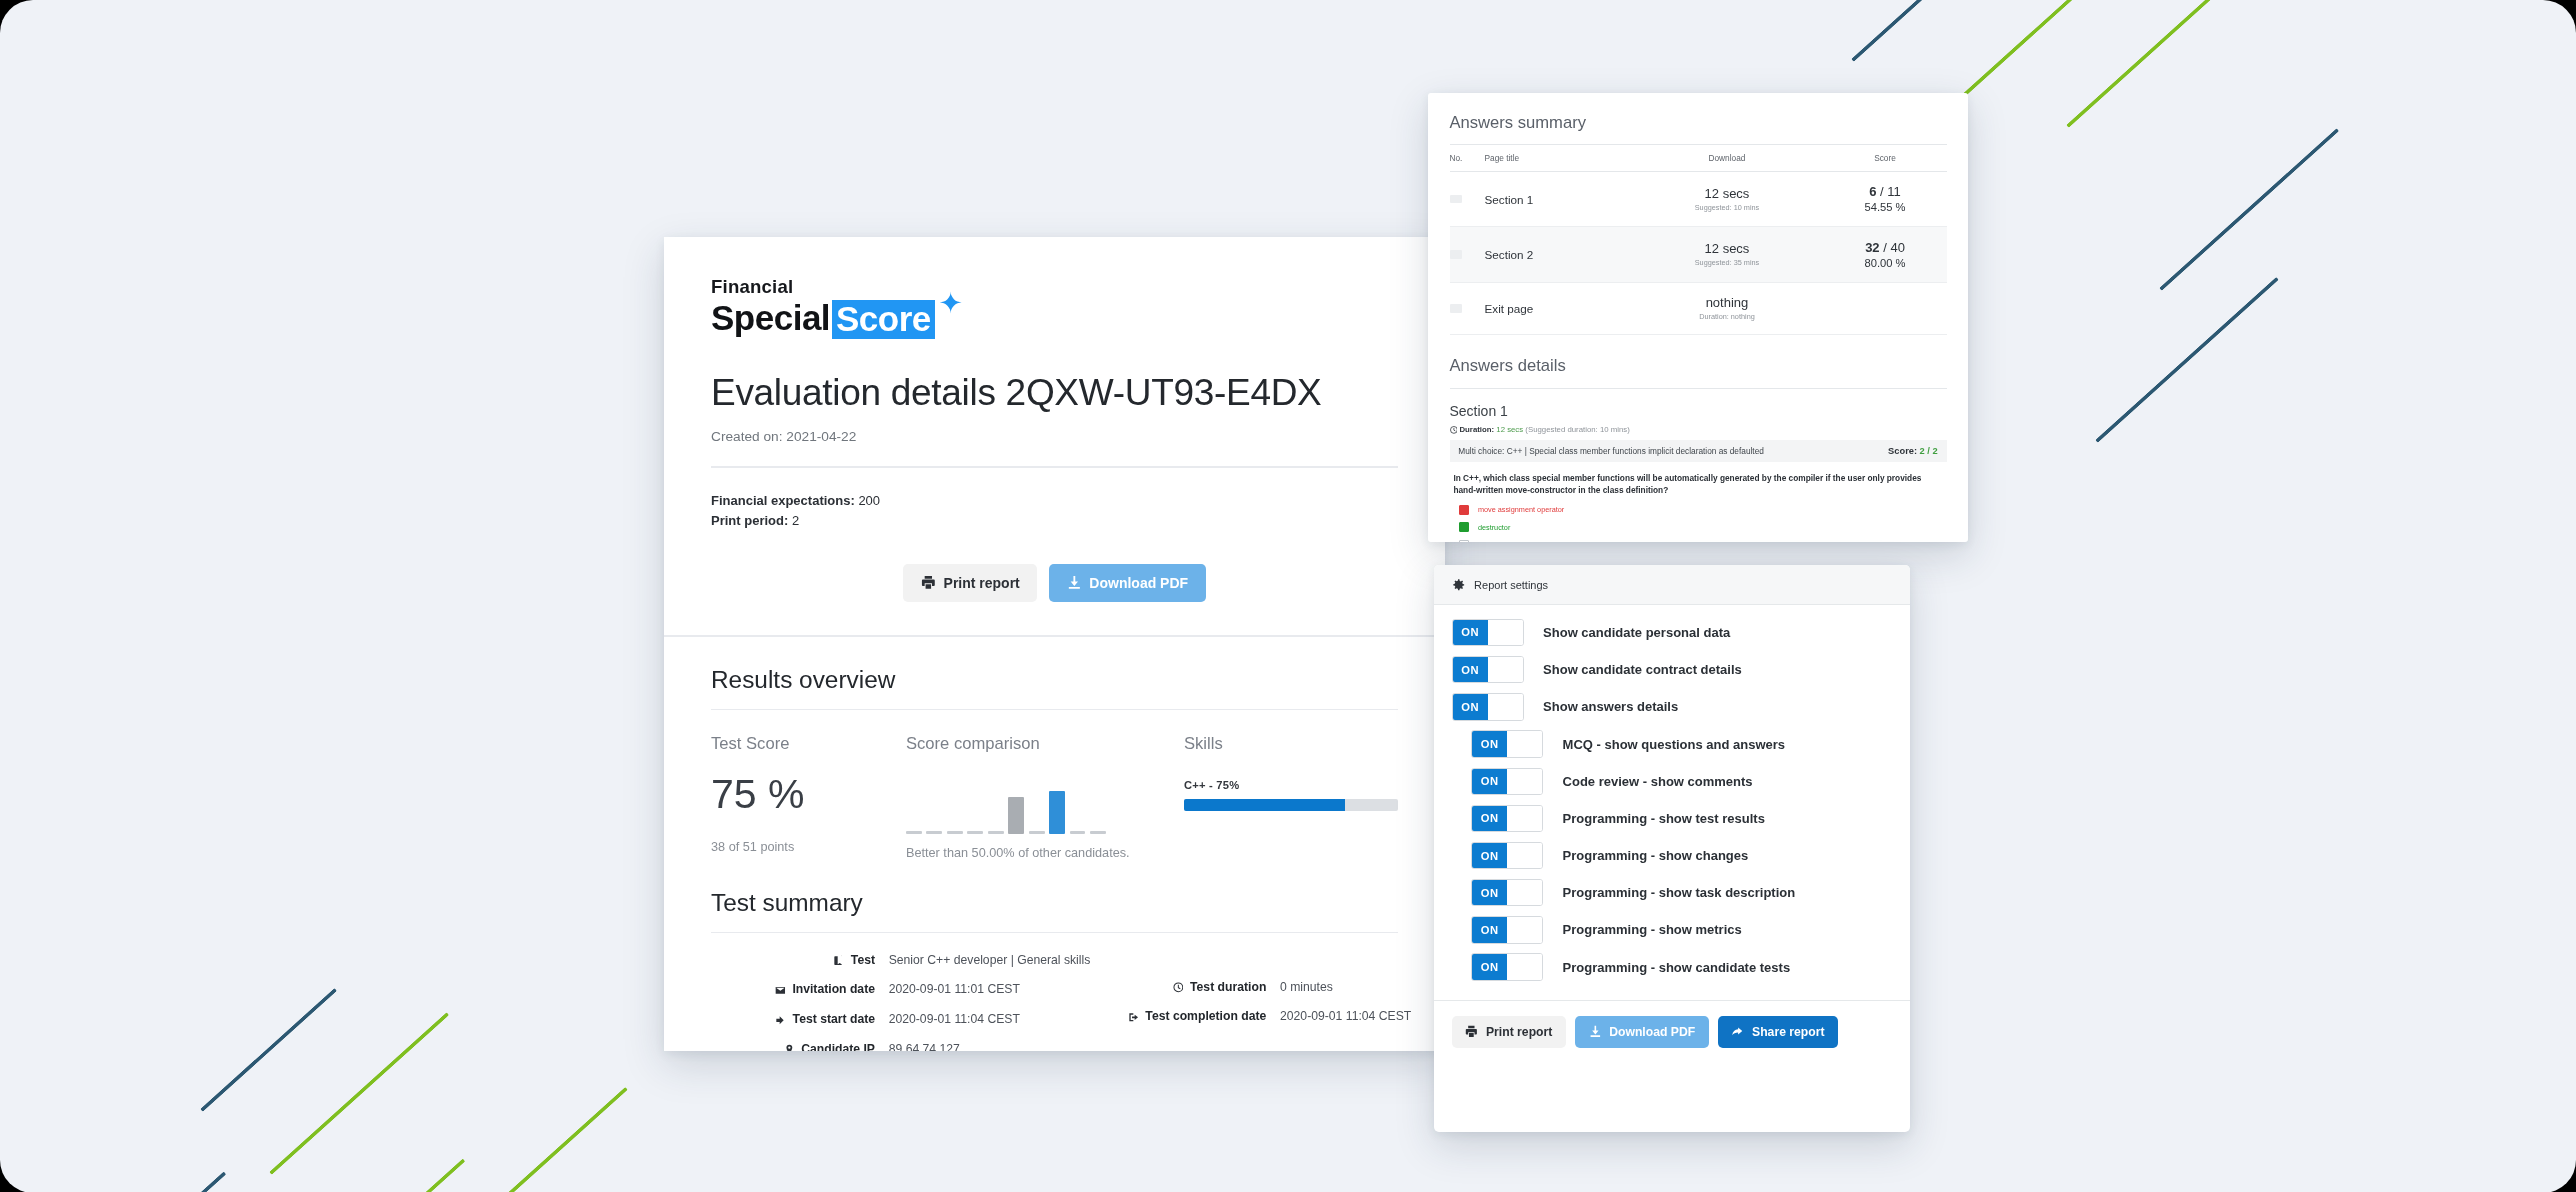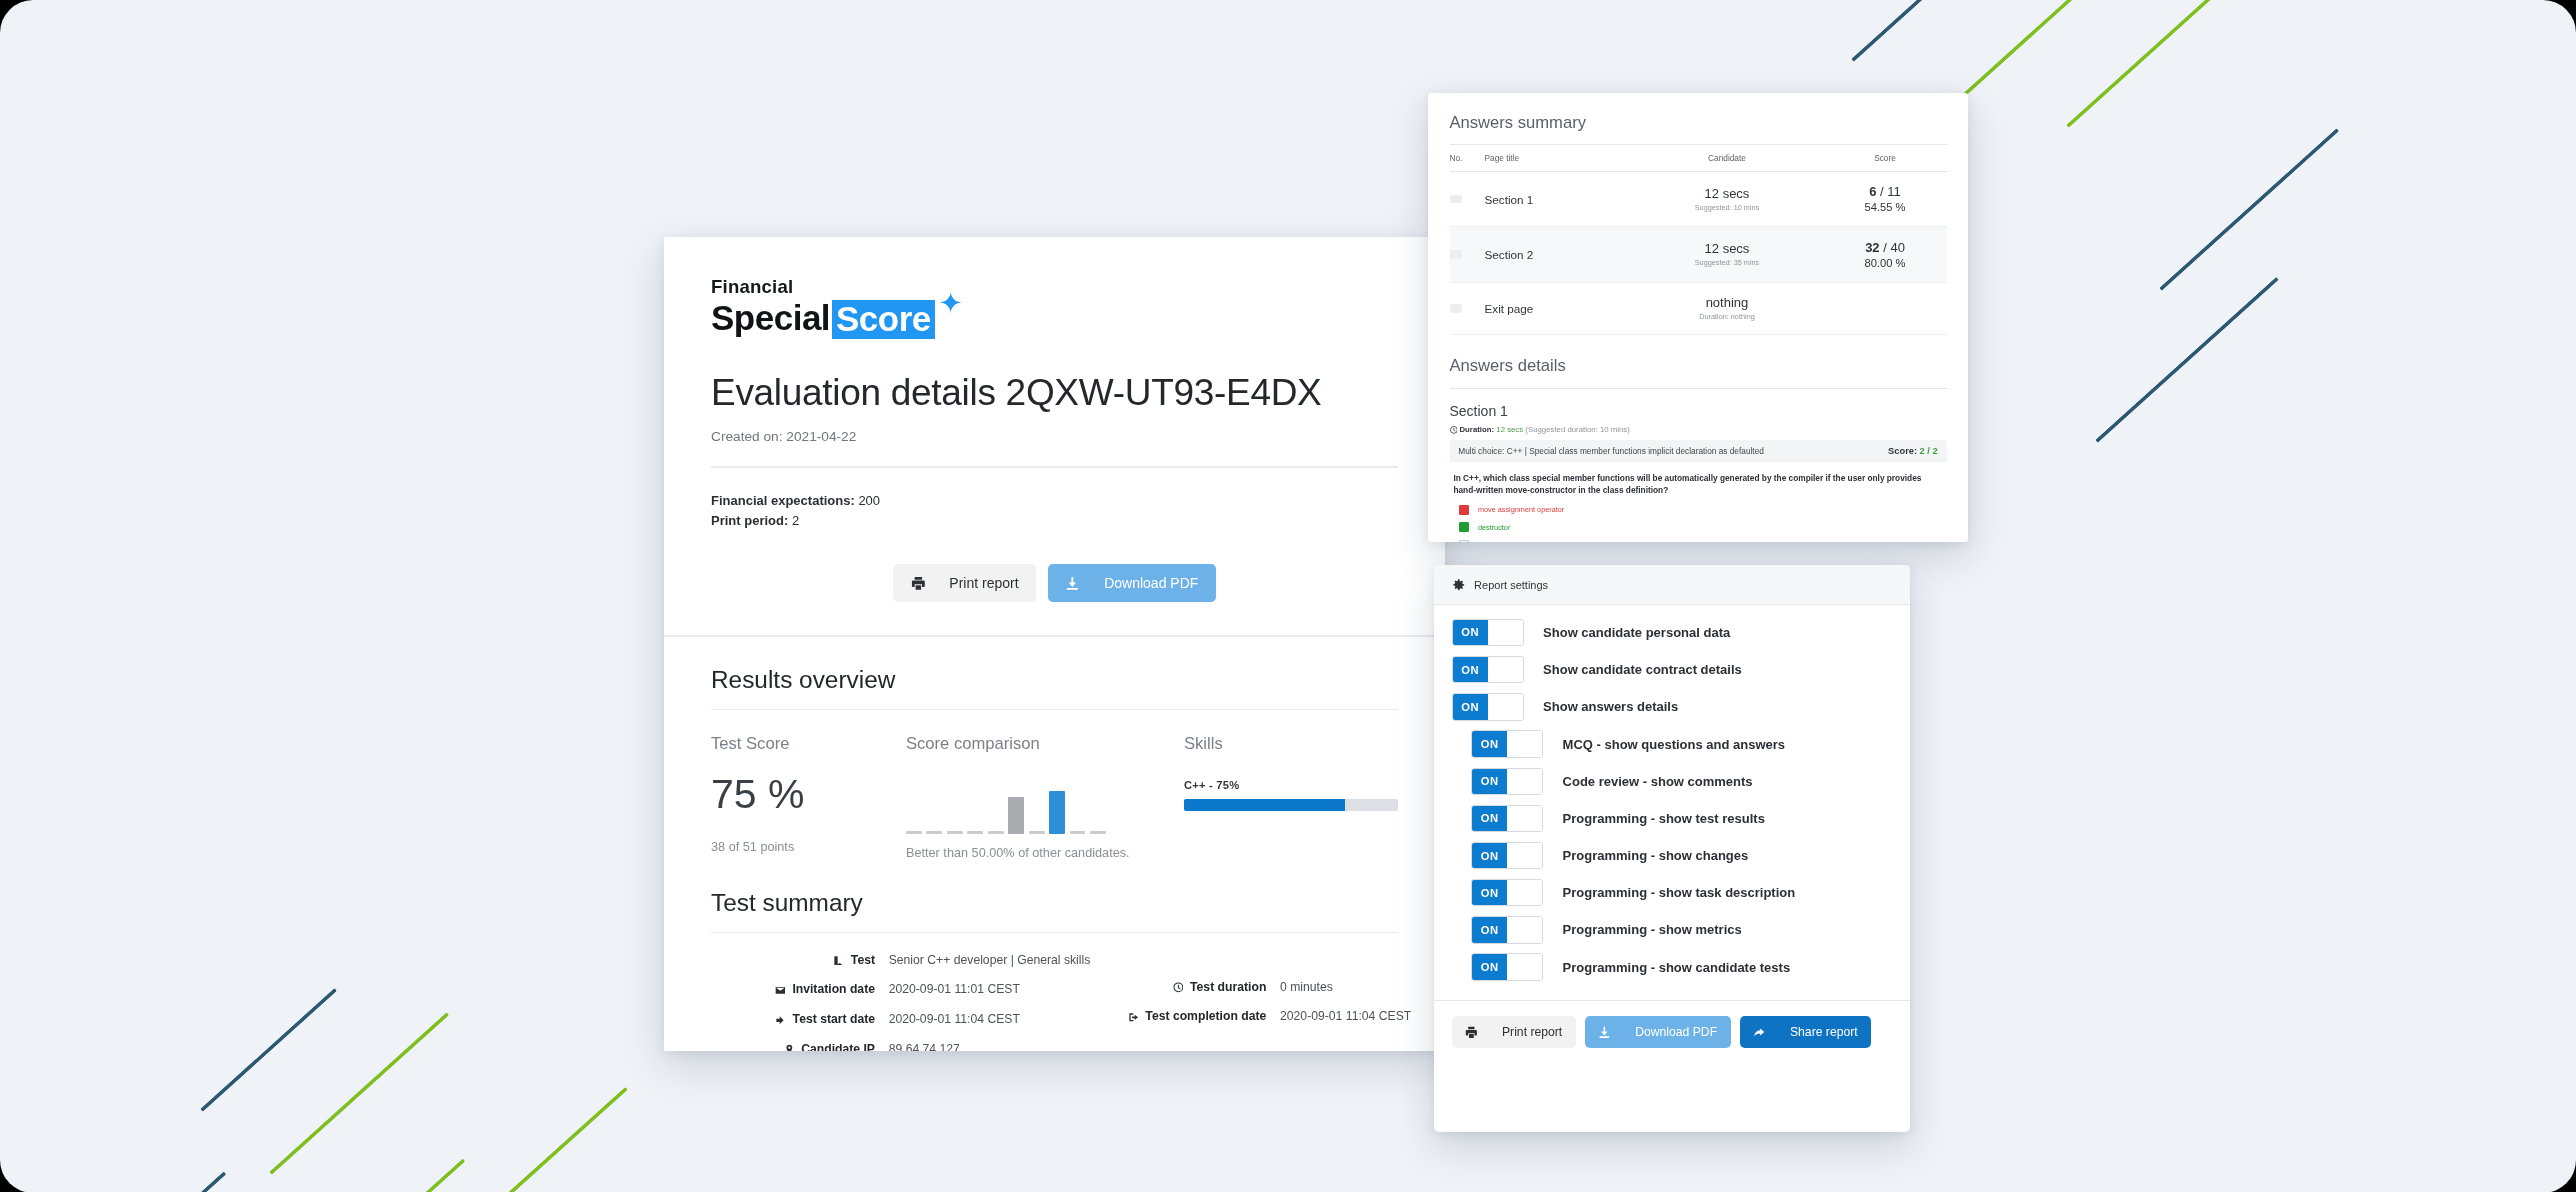--- a/index.html
+++ b/index.html
@@ -117,29 +117,30 @@
 
   .btn-row {
     display: flex;
     justify-content: center;
     gap: 11.7px;
     margin-top: 33px;
     padding-bottom: 33px;
   }
   .btn {
     display: inline-flex;
-    align-items: flex-end;
-    gap: 24px;
+    align-items: flex-start;
+    gap: 8px;
     font-size: 14px;
     padding: 10.7px 17.6px;
     border-radius: 4.9px;
     border: 0;
     cursor: pointer;
     white-space: nowrap;
     font-family: "Liberation Sans", sans-serif;
+    font-weight: bold;
   }
   .btn-light { background: #f2f2f2; color: #2c3036; }
   .btn-blue  { background: #6cb2e9; color: #ffffff; }
   .btn-blue-dark { background: #0f73c4; color: #ffffff; }
 
   .section-sep { border-top: 2px solid #e8eaee; }
 
   .sec-head {
     font-size: 24.4px;
     color: #24282d;
@@ -578,21 +579,21 @@
   <div class="card" id="answers-card">
     <div class="pad">
       <div class="ans-title">Answers summary</div>
       <div class="ans-rule"></div>
 
       <table class="ans-table">
         <thead>
           <tr>
             <th class="c-no">No.</th>
             <th>Page title</th>
-            <th class="c-dur">Candidate</th>
+            <th class="c-dur">Download</th>
             <th class="c-score">Score</th>
           </tr>
         </thead>
         <tbody id="ans-rows">
             <tr class="">
               <td>
                 <div class="no-box"></div>
               </td>
               <td><span class="pg-title">Section 1</span></td>
               <td class="cell-center">

